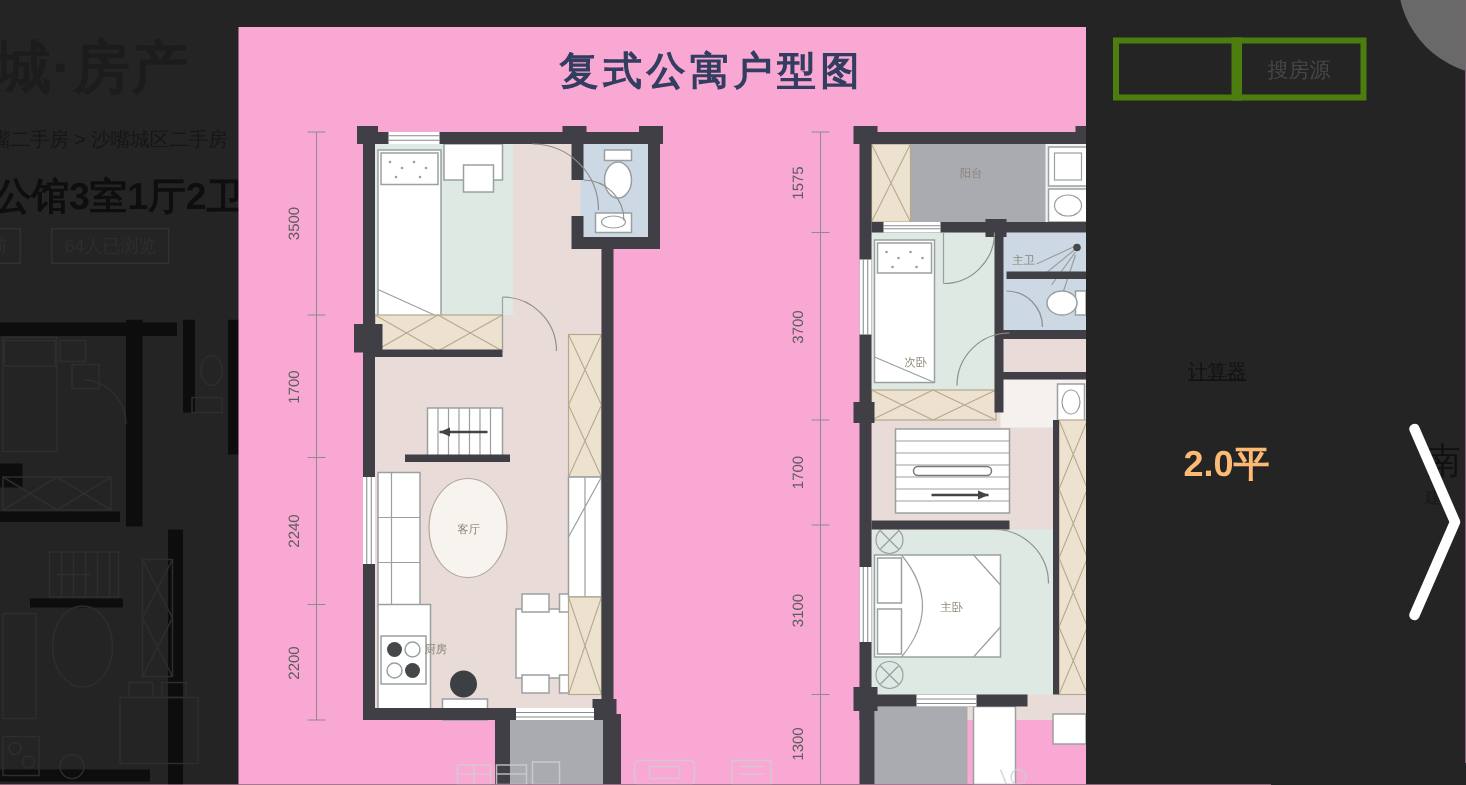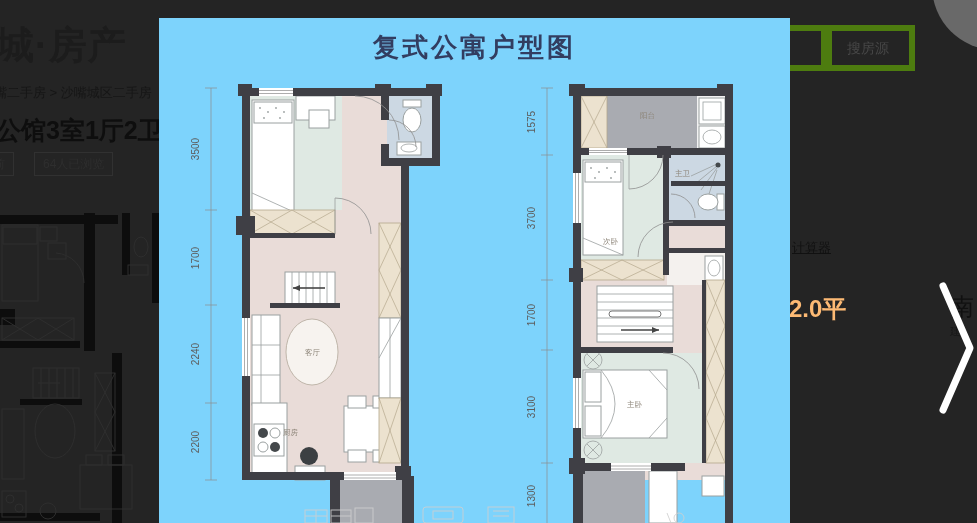--- a/index.html
+++ b/index.html
@@ -7,30 +7,30 @@
        font-family:"Liberation Sans","DejaVu Sans",sans-serif;}
   .abs{position:absolute;}
   
   .logo{left:-4px;top:20px;font-size:38px;font-weight:bold;color:#1c1c1c;letter-spacing:1px;white-space:nowrap;}
   .breadcrumb{left:-6px;top:84px;font-size:13px;color:#161616;white-space:nowrap;}
   .listing-title{left:-4px;top:114px;font-size:25px;font-weight:bold;color:#0e0e0e;white-space:nowrap;}
   .chip{top:152px;height:22px;line-height:22px;border:1px solid #313131;color:#2e2e2e;
         font-size:12px;padding:0 8px;white-space:nowrap;}
   .chip.time{left:-28px;}
   .chip.views{left:34px;}
-  .searchbox{top:25px;height:34px;border:6px solid #4d7c0f;background:transparent;}
+  .searchbox{top:25px;height:34px;border:4px solid #4d7c0f;background:transparent;}
   .search-input{left:742px;width:78px;}
   .search-btn{left:821px;width:82px;color:#474747;font-size:14px;text-align:center;line-height:34px;}
   .calc-link{left:792px;top:239px;font-size:13px;color:#111111;text-decoration:underline;white-space:nowrap;}
   .area-text{left:789px;top:293px;font-size:24px;font-weight:bold;color:#fdba74;white-space:nowrap;}
   .orient-text{left:950px;top:291px;font-size:24px;color:#101010;white-space:nowrap;}
   .build-text{left:950px;top:324px;font-size:11px;color:#181818;white-space:nowrap;}
   .corner-circle{left:932px;top:-78px;width:128px;height:128px;border-radius:50%;background:#696969;}
   
-  .lightbox{left:159px;top:18px;width:631px;height:505px;background:#7dd3fc;overflow:hidden;}
+  .lightbox{left:159px;top:18px;width:565px;height:505px;background:#f9a8d4;overflow:hidden;}
   .plan-title{position:absolute;left:0;top:12px;width:631px;text-align:center;
               font-size:26px;font-weight:bold;letter-spacing:3px;color:#323d60;}
   svg text{font-family:"Liberation Sans","DejaVu Sans",sans-serif;}
   .wall{fill:#3f3f45;}
   .dimtext{fill:#5d5d5d;font-size:10px;}
   .roomlabel{fill:#8d8579;font-size:7.5px;}
   .furn{fill:#ffffff;stroke:#9aa0a0;stroke-width:1;}
   .furnline{stroke:#9aa0a0;stroke-width:0.8;fill:none;}
   .hatch{fill:#ece2cf;stroke:#b5a88c;stroke-width:0.8;}
   .hatchline{stroke:#b5a88c;stroke-width:0.7;}

